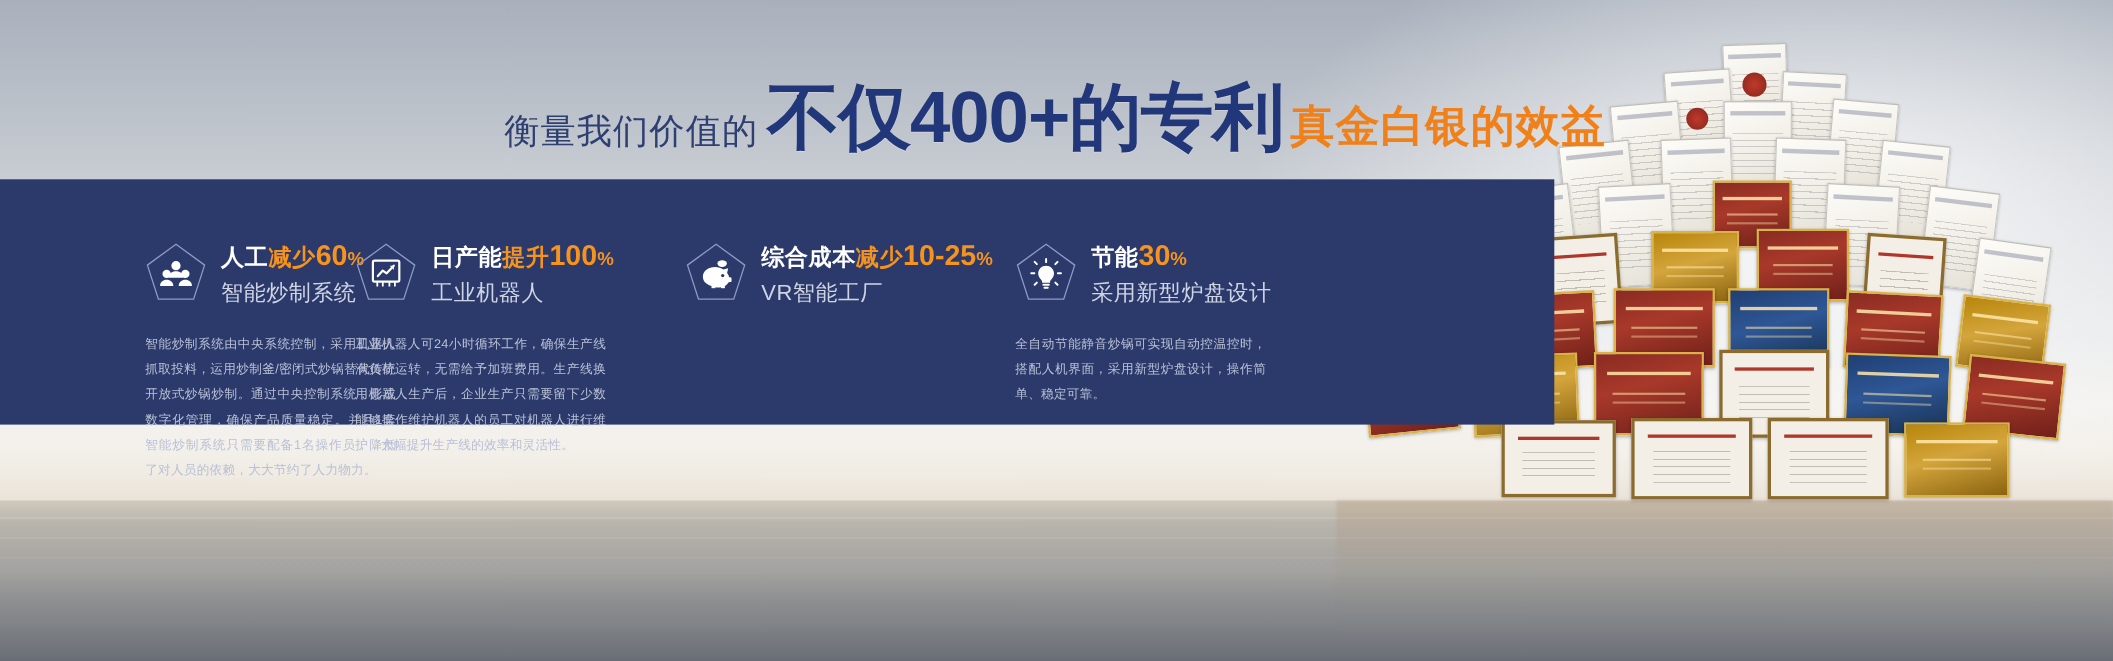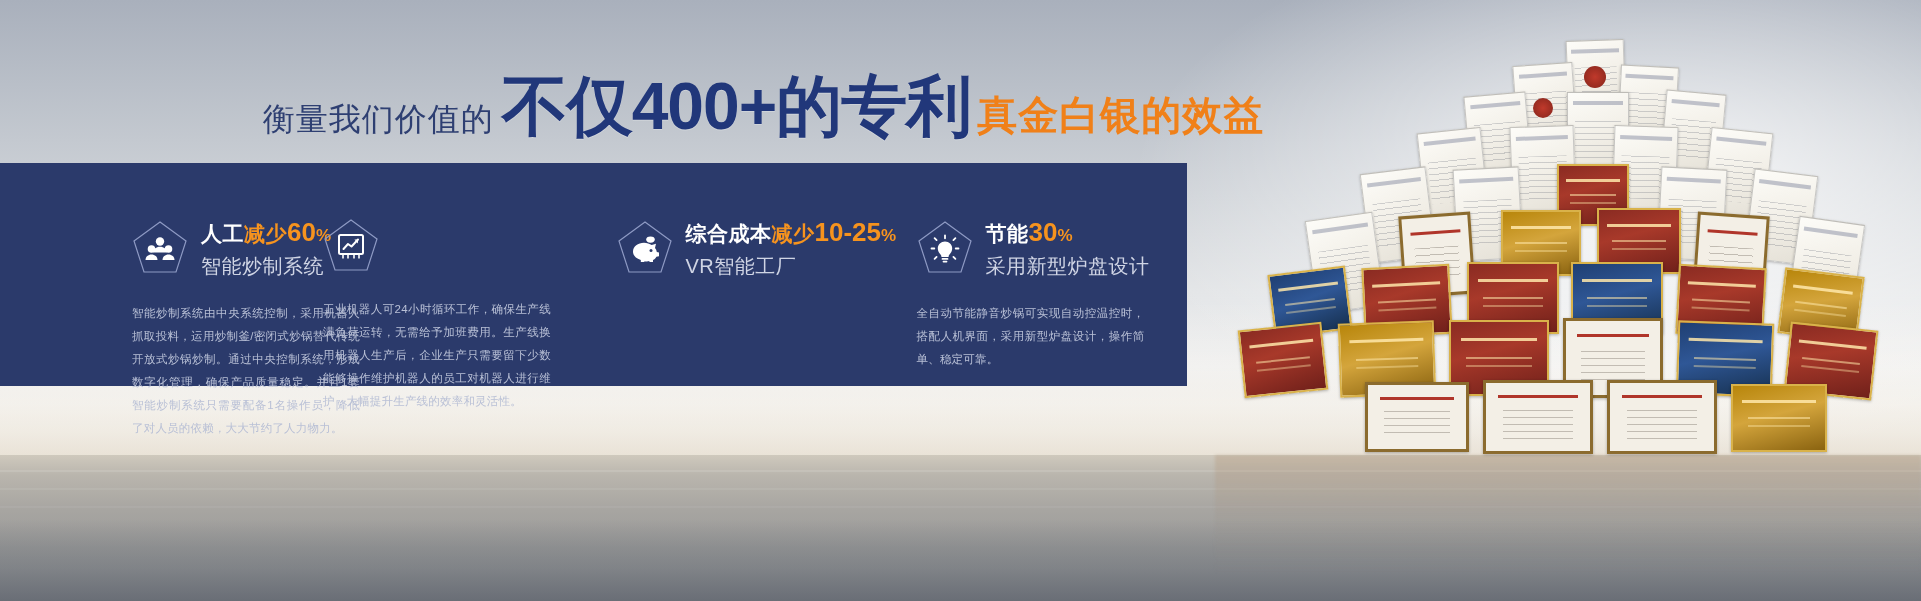--- a/index.html
+++ b/index.html
@@ -33,41 +33,41 @@
     background:rgba(255,255,255,.25);
   }
   .sea-dark{
     position:absolute; left:0; top:520px; width:1921px; height:81px;
     background:linear-gradient(180deg, rgba(120,124,130,0) 0%, rgba(110,115,122,.55) 60%, rgba(96,101,110,.8) 100%);
   }
 
   
   #headline{
     position:absolute; left:0; top:72px; width:1460px; height:66px;
-    display:flex; align-items:flex-end; justify-content:center;
+    display:flex; align-items:flex-end; justify-content:flex-end;
     padding-left:67px; white-space:nowrap;
   }
   .hl-pre, .hl-mid, .hl-tail{
     color:#2e3f72; letter-spacing:1px;
   }
   .hl-pre{ font-size:32px; font-weight:400; line-height:1; padding-bottom:3px; }
   .hl-big{
     font-size:66px; font-weight:800; color:#21377a; line-height:.95;
     letter-spacing:-1px; padding:0 6px 0 8px;
     text-shadow:0 1px 0 rgba(255,255,255,.25);
   }
   .hl-mid{ font-size:32px; font-weight:400; line-height:1; padding:0 2px 3px 6px; }
   .hl-orange{
     font-size:40px; font-weight:700; color:#f08019; line-height:1;
     padding-bottom:3px; letter-spacing:1px;
   }
 
   
   #panel{
-    position:absolute; left:0; top:163px; width:1187px; height:223px;
+    position:absolute; left:0; top:163px; width:1413px; height:223px;
     background:#2b3a6b;
     display:flex; align-items:flex-start;
   }
   .feature{
     position:relative; height:100%;
     padding:55px 0 0 0;
   }
   .f-head{ display:flex; align-items:center; }
   .hexwrap{
     width:56px; height:58px; flex:0 0 56px; position:relative;
@@ -242,20 +242,26 @@
           </svg>
         <svg class="glyph" width="28" height="28" viewBox="0 0 28 28">
           <rect x="2" y="2" width="24" height="19" rx="1.5" fill="none" stroke="#fff" stroke-width="2"></rect>
           <polyline points="6.5,16 11,11 14.5,13.5 21,6.5" fill="none" stroke="#fff" stroke-width="2" stroke-linecap="round" stroke-linejoin="round"></polyline>
           <polygon points="21,6.5 21,10.5 17.4,6.5" fill="#fff"></polygon>
           <line x1="6" y1="21" x2="6" y2="25.5" stroke="#fff" stroke-width="1.6"></line>
           <line x1="11" y1="21" x2="11" y2="25.5" stroke="#fff" stroke-width="1.6"></line>
           <line x1="17" y1="21" x2="17" y2="25.5" stroke="#fff" stroke-width="1.6"></line>
           <line x1="22" y1="21" x2="22" y2="25.5" stroke="#fff" stroke-width="1.6"></line>
         </svg>
+      </div>
+      <div class="f-titles">
+        <div class="f-title">
+          <span>日产能</span><span class="em">提升</span><span class="num">100</span><span class="pct">%</span>
+        </div>
+        <div class="f-sub">工业机器人</div>
       </div>
     </div>
     <div class="f-body" style="width:228px">工业机器人可24小时循环工作，确保生产线满负荷运转，无需给予加班费用。生产线换用机器人生产后，企业生产只需要留下少数能够操作维护机器人的员工对机器人进行维护，大幅提升生产线的效率和灵活性。</div>
   </div>
 
   <div class="feature" style="width:300px;padding-left:23px;">
     <div class="f-head">
       <div class="hexwrap">
         <svg class="hexline" width="56" height="58" viewBox="0 0 56 58">
             <polygon points="28,2 54,21 44,52 12,52 2,21" fill="none" stroke="#8e9ac4" stroke-width="1.2"></polygon>

